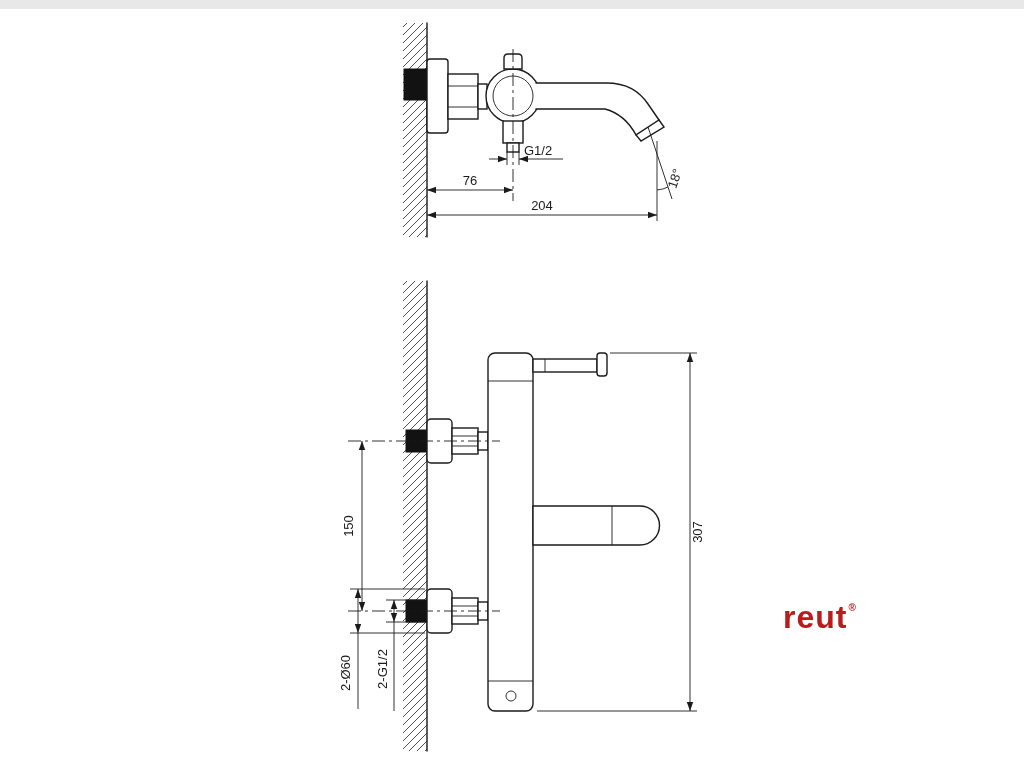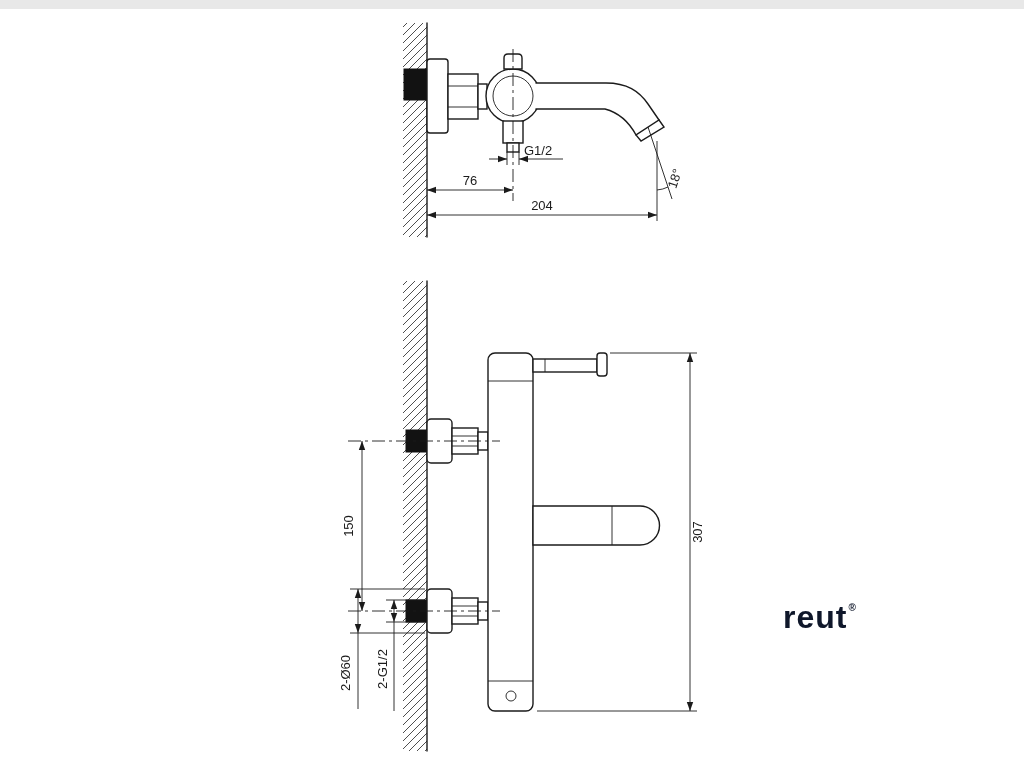--- a/index.html
+++ b/index.html
@@ -6,21 +6,21 @@
   .stage{position:relative;width:1024px;height:768px;background:#ffffff;margin:9px auto;overflow:hidden;}
   svg{position:absolute;left:0;top:0;}
   .main{stroke:#1b1b1b;stroke-width:1.4;fill:none;stroke-linecap:round;}
   .fillw{fill:#ffffff;stroke:#1b1b1b;stroke-width:1.4;}
   .thin{stroke:#1b1b1b;stroke-width:0.9;fill:none;}
   .cl{stroke:#1b1b1b;stroke-width:0.9;fill:none;stroke-dasharray:13 4 3 4;}
   .hatch{stroke:#3b3b3b;stroke-width:0.9;}
   .blackfill{fill:#121212;stroke:#121212;stroke-width:1;}
   text.dim{font-family:"Liberation Sans",sans-serif;font-size:13px;fill:#1b1b1b;}
   .logo{position:absolute;left:783px;top:592px;font-family:"Liberation Sans",sans-serif;
-        font-weight:700;font-size:32px;color:#0f172a;letter-spacing:1px;line-height:1;}
+        font-weight:700;font-size:32px;color:#b91c1c;letter-spacing:1px;line-height:1;}
   .logo .mark{font-size:10px;font-weight:700;vertical-align:17px;margin-left:1px;}
 </style>
 </head>
 <body>
 
 <div class="stage">
 
 <svg width="1024" height="768" viewBox="0 0 1024 768">
 
   <g>

